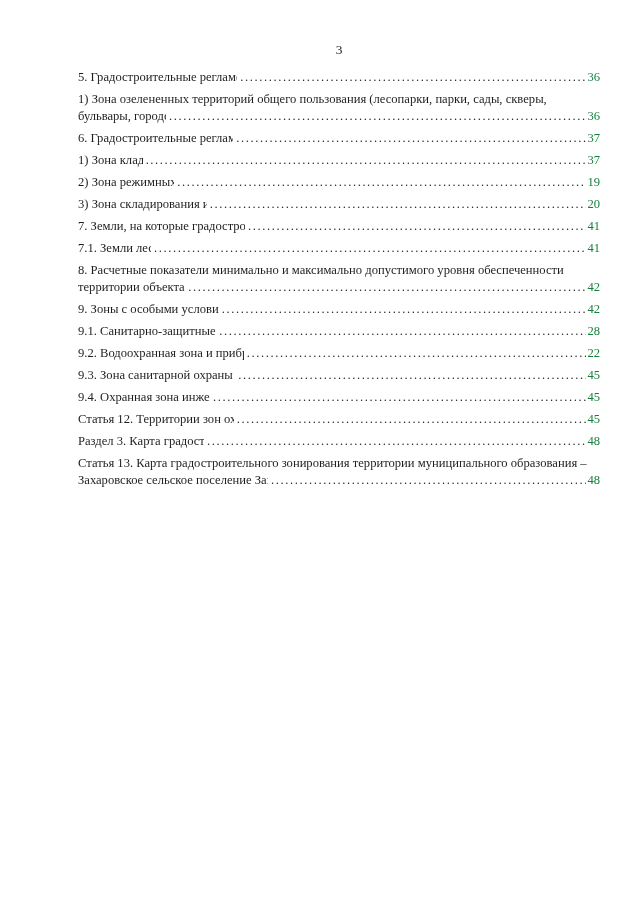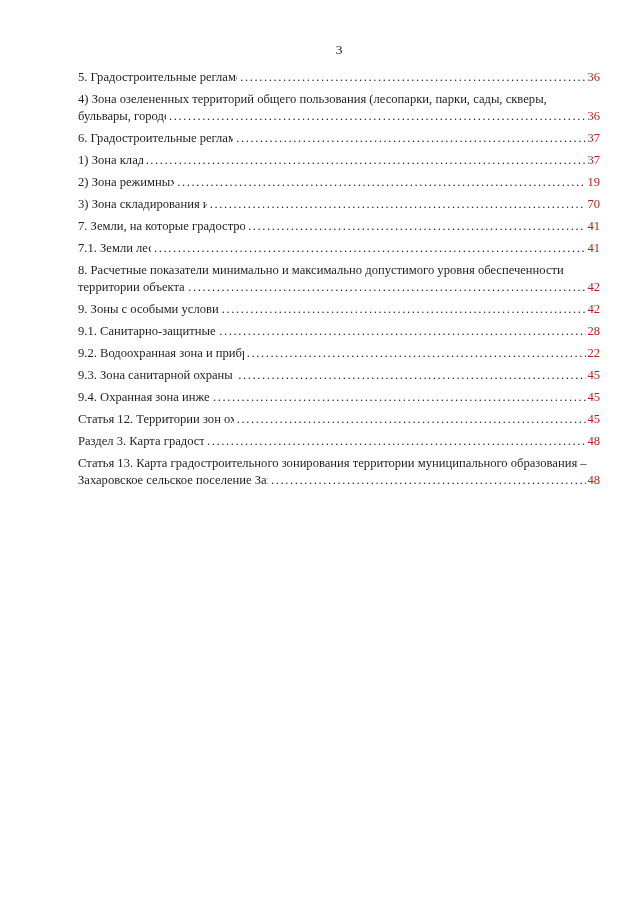--- a/index.html
+++ b/index.html
@@ -56,42 +56,42 @@
     margin: 0 1px 0 3px;
     color: #2a2a2a;
   }
   .dots::after {
     content: "..........................................................................................................................................................................";
     letter-spacing: 1.6px;
   }
   .pg {
     white-space: nowrap;
     flex: 0 0 auto;
-    color: #b91c1c;
+    color: #15803d;
     text-align: center;
   }
 </style>
 </head>
 <body>
 
 <div class="page">
   <div class="pageno">3</div>
 
   <div class="toc">
       <div class="entry">
     <div></div>
     <div class="lastline">
       <span class="t">5. Градостроительные регламенты. Зона рекреационного назначения.</span>
       <span class="dots"></span>
       <span class="pg">36</span>
     </div>
   </div>
       <div class="entry">
     <div>
-          <div class="preline">4) Зона озелененных территорий общего пользования (лесопарки, парки, сады, скверы,</div>
+          <div class="preline">1) Зона озелененных территорий общего пользования (лесопарки, парки, сады, скверы,</div>
         </div>
     <div class="lastline">
       <span class="t">бульвары, городские леса) - 5.1.</span>
       <span class="dots"></span>
       <span class="pg">36</span>
     </div>
   </div>
       <div class="entry">
     <div></div>
     <div class="lastline">
@@ -114,21 +114,21 @@
       <span class="t">2) Зона режимных территорий - 6.2</span>
       <span class="dots"></span>
       <span class="pg">19</span>
     </div>
   </div>
       <div class="entry">
     <div></div>
     <div class="lastline">
       <span class="t">3) Зона складирования и захоронения отходов - 6.3.</span>
       <span class="dots"></span>
-      <span class="pg">70</span>
+      <span class="pg">20</span>
     </div>
   </div>
       <div class="entry">
     <div></div>
     <div class="lastline">
       <span class="t">7. Земли, на которые градостроительные регламенты не устанавливаются.</span>
       <span class="dots"></span>
       <span class="pg">41</span>
     </div>
   </div>

